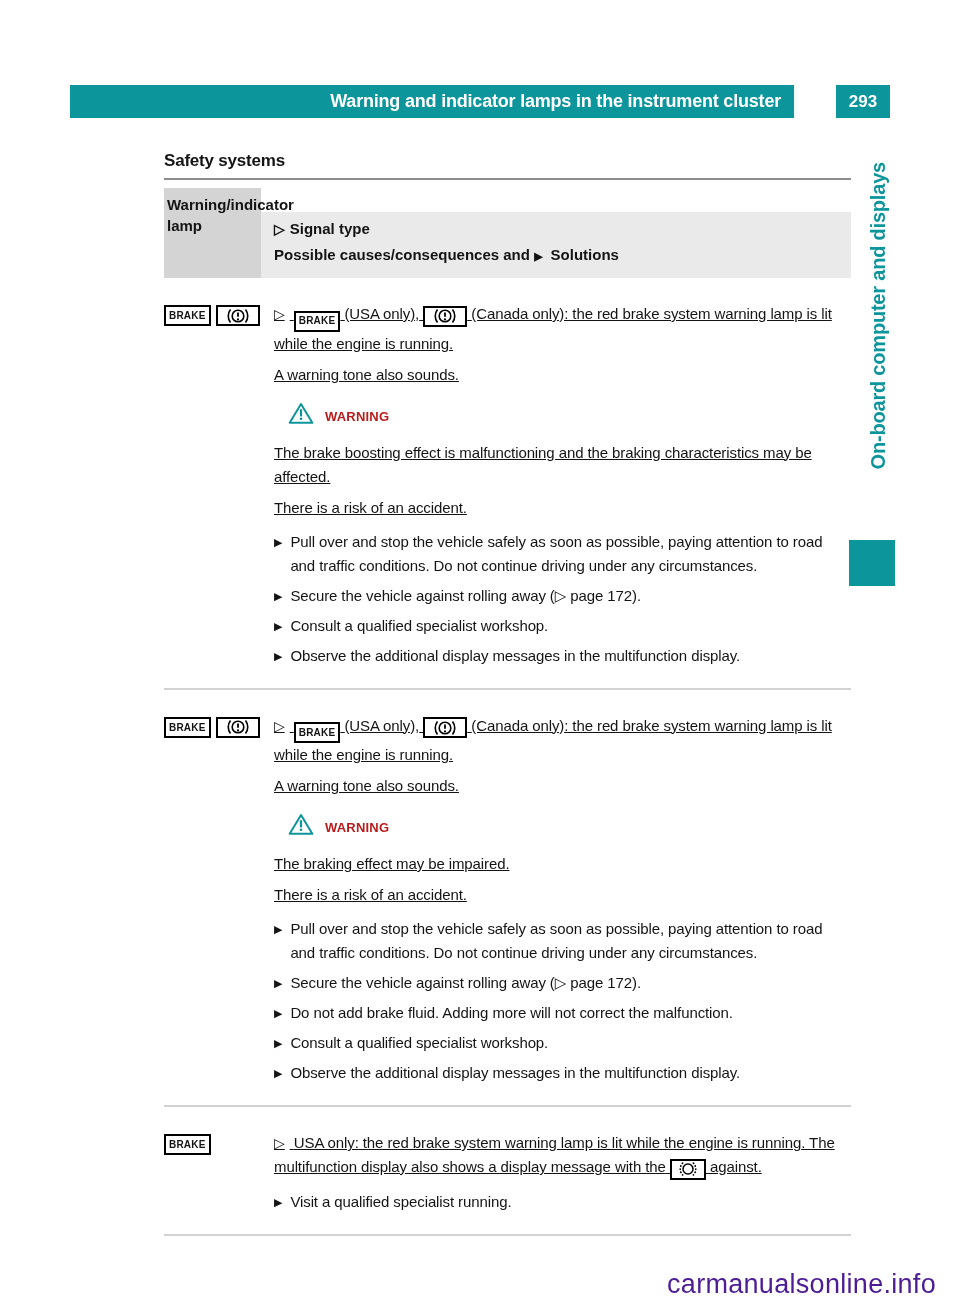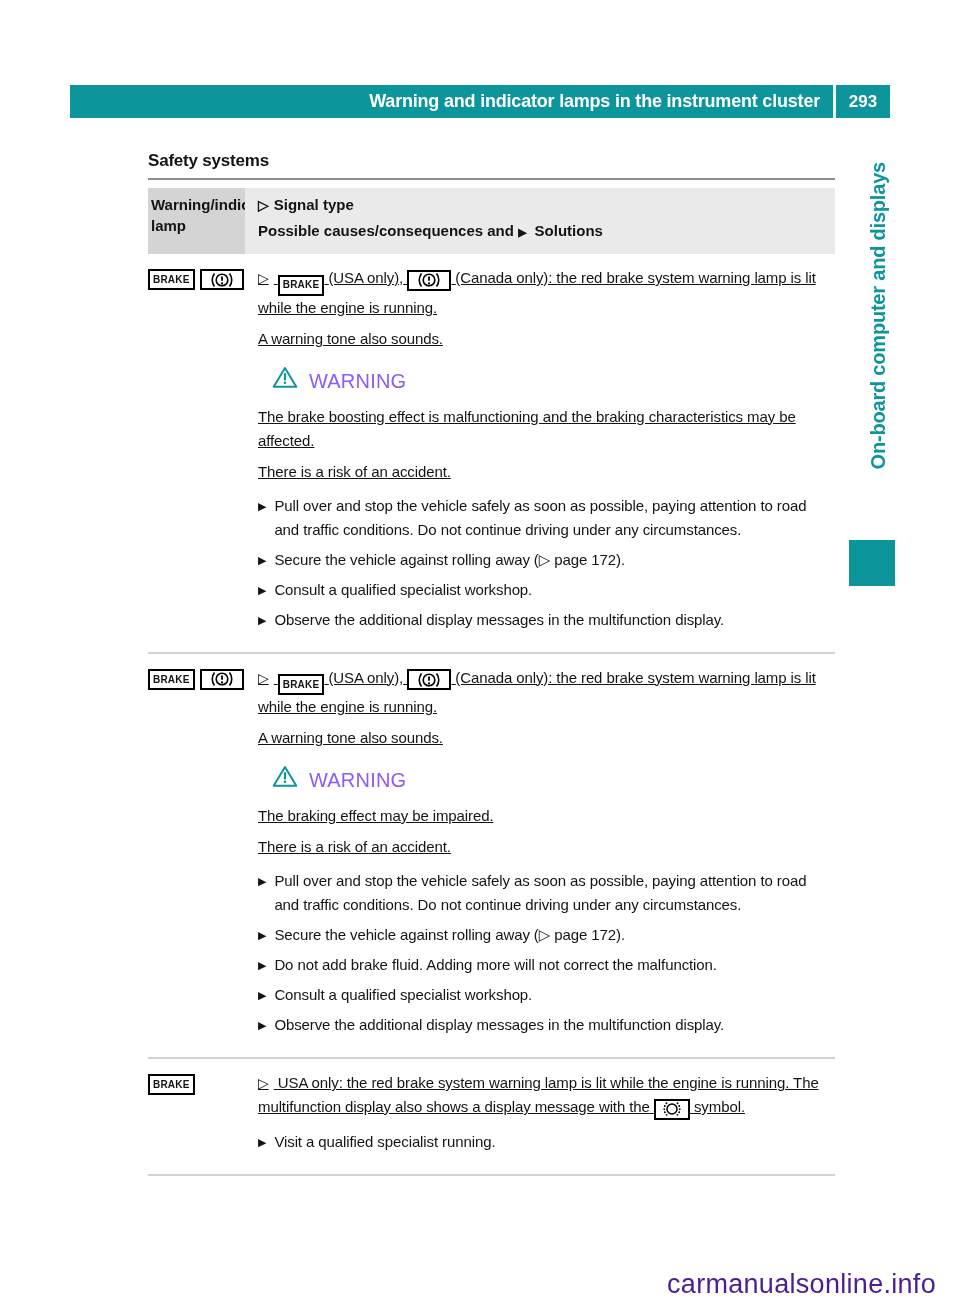--- a/index.html
+++ b/index.html
@@ -11,50 +11,51 @@
   
   .header-bar { position:absolute; left:70px; top:85px; width:820px; height:33px; display:flex; }
   .header-main {
     flex:1; background:#0d959c; color:#fff; font-weight:bold; font-size:18px;
     display:flex; align-items:center; justify-content:flex-end; padding-right:13px;
     letter-spacing:-0.2px;
   }
   .header-gap { width:3px; background:#f3fbfb; }
   .header-page {
     width:54px; background:#0d959c; color:#fff; font-weight:bold; font-size:17px;
-    display:flex; align-items:center; justify-content:center;
+    display:flex; align-items:center; justify-content:center;margin-left:39px;
   }
 
   
   .side-label {
     position:absolute; top:162px; right:70px;
     writing-mode:vertical-rl; transform:rotate(180deg);
     color:#0d959c; font-weight:bold; font-size:20px; white-space:nowrap;
     letter-spacing:-0.2px;
   }
   .side-square { position:absolute; left:849px; top:540px; width:46px; height:46px; background:#0d959c; }
 
   
-  .content { position:absolute; left:148px; top:151px; width:687px; }
+  .content { position:absolute; left:164px; top:151px; width:687px; }
   .section-title { font-size:17px; font-weight:bold; margin:0 0 7px; letter-spacing:-0.2px; }
   .title-rule { height:2px; background:#8d8d8d; margin:0 0 8px; }
 
   .thead { display:flex; }
   .th-lamp {
     width:97px; box-sizing:border-box; background:#d4d4d4;
     font-weight:bold; font-size:15px; line-height:21px; padding:6px 6px 10px 3px;
   }
   .th-main {
     flex:1; background:#eaeaea; font-weight:bold; font-size:15px; line-height:21px;
     padding:6px 10px 10px 13px;
+    margin-top:24px;
   }
   .th-line2 { margin-top:4px; }
 
   .tbody { border-bottom:2px solid #d2d2d2; }
-  .row { display:flex; padding:12px 0 14px; }
+  .row { display:flex; padding:24px 0 14px; }
   .row.sep { border-top:2px solid #d2d2d2; }
 
   .lamp-cell { width:97px; flex-shrink:0; padding-top:3px; box-sizing:border-box; }
   .lamp-icons { display:flex; gap:5px; }
   .content-cell { flex:1; padding-left:13px; padding-right:2px; font-size:15px; line-height:24px; letter-spacing:-0.1px; }
 
   p.body { margin:0 0 7px;text-decoration:underline; }
   .intro { margin:0 0 7px;text-decoration:underline; }
   .signal-marker { font-size:14px; margin-right:5px; }
 
@@ -63,21 +64,21 @@
     display:inline-flex; align-items:center; justify-content:center;
     border:2px solid #000; background:#fff; height:21px; box-sizing:border-box; vertical-align:middle;
   }
   .badge-brake { font-size:10px; font-weight:bold; padding:0 3px; letter-spacing:0.2px; }
   .badge-circle { padding:0 3px; }
   .badge-wear { padding:0 3px; }
   .inline-badge { vertical-align:-5px; }
 
   
   .warning-head { display:flex; align-items:center; gap:11px; margin:15px 0 9px 14px; }
-  .warning-word { color:#8b5cf6; font-weight:normal; font-size:20px; letter-spacing:0.2px; }
+  .warning-word { color:#b91c1c; font-weight:bold; font-size:13px; letter-spacing:0.2px; }
 
   
   .steps { list-style:none; margin:10px 0 0; padding:0; }
   .steps li { display:flex; margin-bottom:6px; }
   .step-marker { font-size:11px; margin-right:8px; line-height:24px; }
   .step-txt { flex:1; }
 
   .watermark {
     position:absolute; right:24px; bottom:2px; font-size:27px; color:#4c1d95; letter-spacing:0.3px;
   }
@@ -264,21 +265,21 @@
           <p class="intro">
             <span class="signal-marker">▷</span>
             <span>USA only: the red brake system warning lamp is lit while the engine is running. The multifunction display also shows a display message with the</span>
             <span class="lamp-badge badge-wear inline-badge">
               <svg width="26" height="16" viewBox="0 0 26 16">
                   <circle cx="13" cy="8" r="5" fill="none" stroke="#000" stroke-width="1.5"></circle>
                   <path d="M7.6 2.2 A8.2 8.2 0 0 0 7.6 13.8" fill="none" stroke="#000" stroke-width="1.7" stroke-dasharray="0.3 2.9" stroke-linecap="round"></path>
                   <path d="M18.4 2.2 A8.2 8.2 0 0 1 18.4 13.8" fill="none" stroke="#000" stroke-width="1.7" stroke-dasharray="0.3 2.9" stroke-linecap="round"></path>
                 </svg>
             </span>
-            <span>symbol.</span>
+            <span>against.</span>
           </p>
           <ul class="steps">
             <li>
                 <span class="step-marker">▶</span>
                 <span class="step-txt">Visit a qualified specialist running.</span>
               </li>
           </ul>
         </div>
       </div>
 

